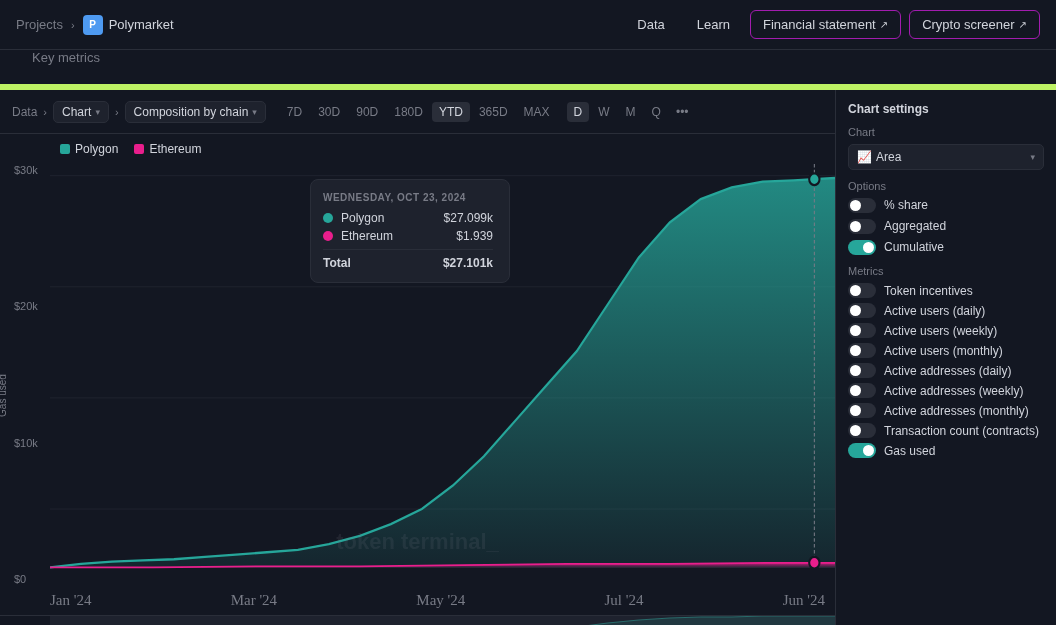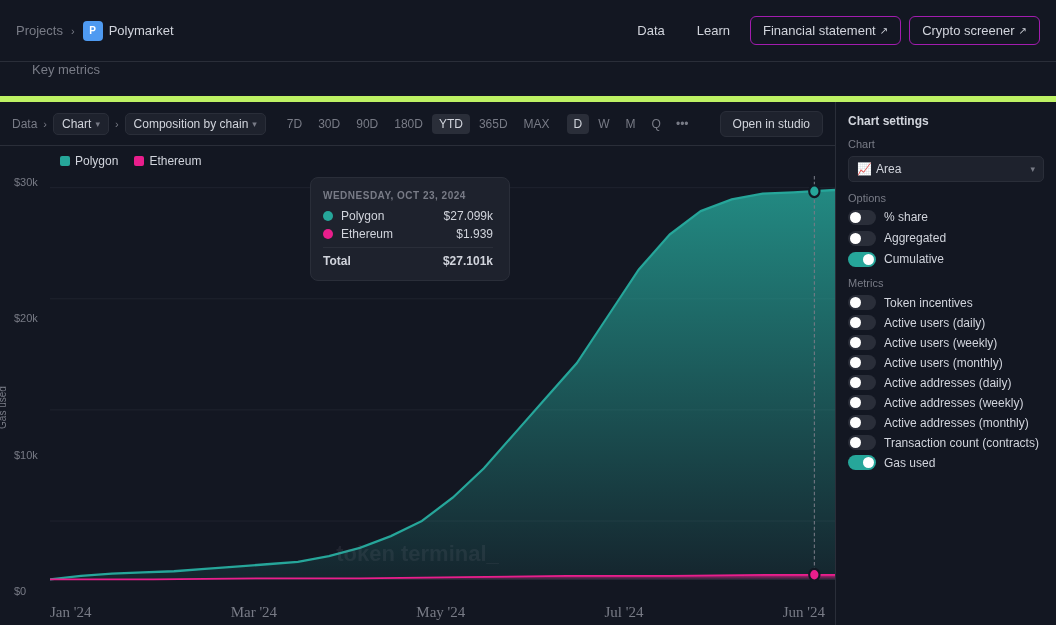--- a/index.html
+++ b/index.html
@@ -10,21 +10,21 @@
       font-size: 13px;
       width: 1056px;
       height: 625px;
       overflow: hidden;
     }
 
     
     .top-nav {
       display: flex;
       align-items: center;
-      height: 62px;
+      height: 50px;
       padding: 0 16px;
       border-bottom: 1px solid #2a2e39;
       gap: 8px;
     }
     .nav-projects {
       color: #787b86;
       font-size: 13px;
     }
     .nav-chevron {
       color: #787b86;
@@ -481,21 +481,20 @@
 
       <div class="granularity-btns">
         <button class="gran-btn active">D</button>
         <button class="gran-btn">W</button>
         <button class="gran-btn">M</button>
         <button class="gran-btn">Q</button>
         <button class="more-btn">•••</button>
       </div>
 
       <div class="spacer"></div>
-      <button class="open-studio-btn">Open in studio</button>
     </div>
 
     <div class="chart-canvas">
 
       <div class="chart-legend">
         <div class="legend-item">
           <div class="legend-dot" style="background:#26a69a;"></div>
           <span>Polygon</span>
         </div>
         <div class="legend-item">
@@ -540,21 +539,21 @@
           <path d="M 0 345 L 100 345 L 200 344 L 300 344 L 400 343 L 500 342 L 600 342 L 700 341 L 760 341 L 760 345 Z" fill="url(#pinkGrad)"></path>
           <path d="M 0 345 L 100 345 L 200 344 L 300 344 L 400 343 L 500 342 L 600 342 L 700 341 L 760 341" fill="none" stroke="#e91e8c" stroke-width="1.5"></path>
 
           <line x1="740" y1="0" x2="740" y2="345" stroke="#787b86" stroke-width="1" stroke-dasharray="3,2"></line>
 
           <circle cx="740" cy="13" r="5" fill="#26a69a" stroke="#131722" stroke-width="2"></circle>
 
           <circle cx="740" cy="341" r="5" fill="#e91e8c" stroke="#131722" stroke-width="2"></circle>
         </svg>
 
-        <div class="chart-tooltip" style="left:310px; top:1px;padding-left:12px;">
+        <div class="chart-tooltip" style="left:310px; top:15px;padding-left:12px;">
           <div class="tooltip-date">WEDNESDAY, OCT 23, 2024</div>
           <div class="tooltip-row">
             <div class="tooltip-dot" style="background:#26a69a;"></div>
             <span class="tooltip-label">Polygon</span>
             <span class="tooltip-value">$27.099k</span>
           </div>
           <div class="tooltip-row">
             <div class="tooltip-dot" style="background:#e91e8c;"></div>
             <span class="tooltip-label">Ethereum</span>
             <span class="tooltip-value">$1.939</span>

